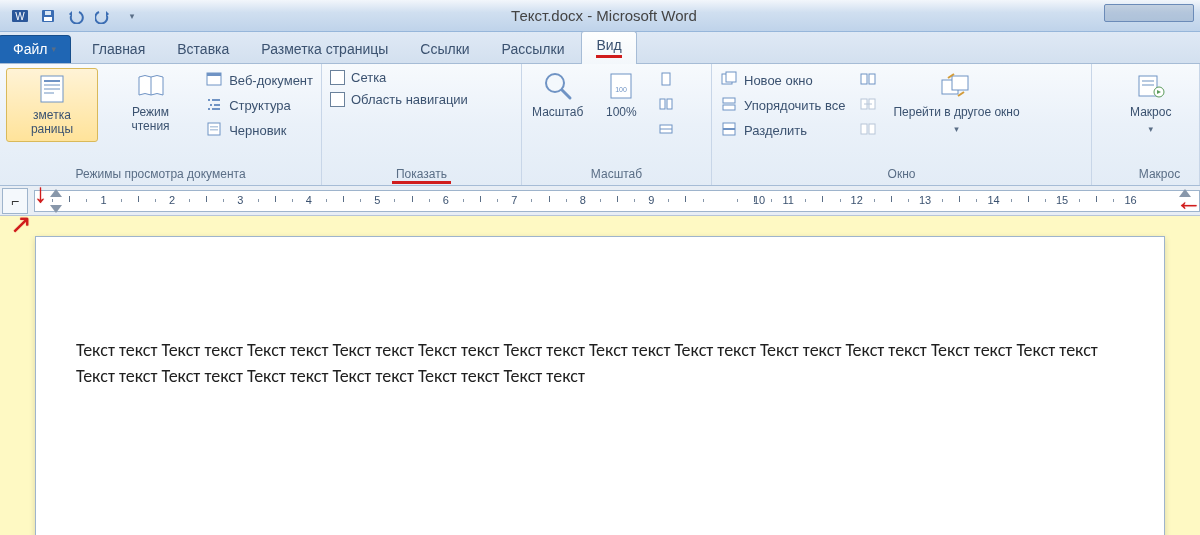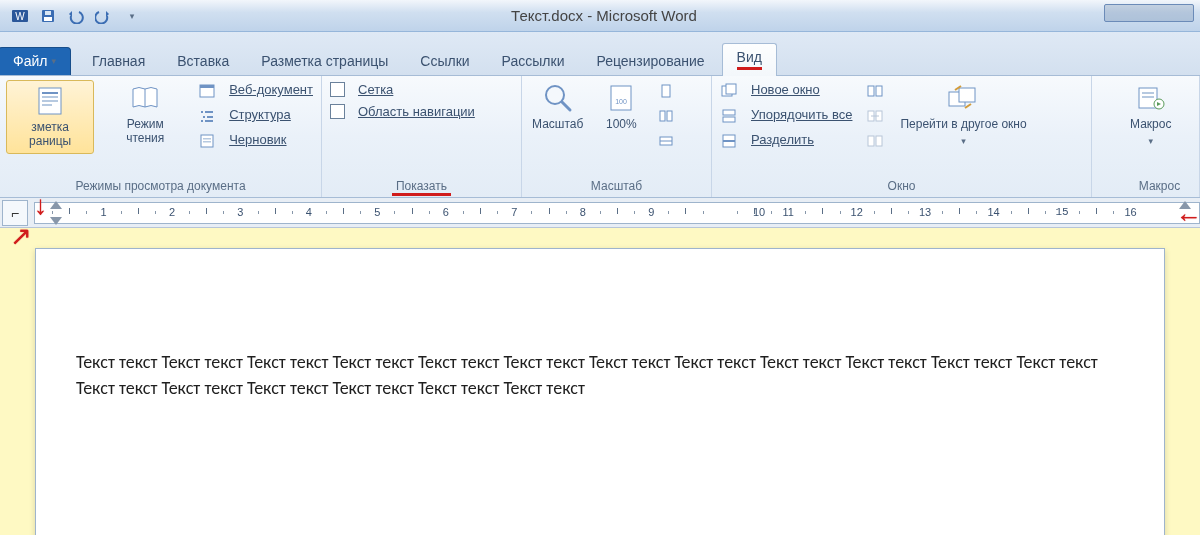--- a/index.html
+++ b/index.html
@@ -37,21 +37,21 @@
     display:flex; gap:2px;
   }
   .winbtn {
     width:26px; height:18px; border:1px solid #6b8bb8; background:#dbe7f4;
     border-radius:2px;
   }
   .winbtn.partial { width:90px; background:rgba(95,125,160,.25); }
 
   
   .tabstrip {
-    height: 44px;
+    height: 32px;
     background: linear-gradient(to bottom, #dfe9f5, #d3e0ef);
     display:flex; align-items:flex-end;
     border-bottom: 1px solid #a6bcd6;
     padding: 0 4px;
   }
   .file-tab {
     background:#1f66b4;
     color:#fff;
     border-radius:4px 4px 0 0;
     padding:5px 14px 6px;
@@ -112,23 +112,23 @@
     display:flex; flex-direction:column; align-items:center;
     padding:2px 4px; min-width:48px;
     text-align:center; gap:4px;
     cursor:pointer;
   }
   .bigbtn .icon-box { width:36px; height:32px; display:flex; align-items:center; justify-content:center; }
   .bigbtn span.lbl { font-size:12px; line-height:1.15; color:#3b5270; }
 
   .stackcol { display:flex; flex-direction:column; gap:3px; }
   .smallbtn {
-    display:flex; align-items:flex-start; gap:13px;
+    display:flex; align-items:flex-end; gap:6px;
     font-size:13px; color:#3b5270;
-    padding:2px 2px; cursor:pointer; white-space:nowrap;text-decoration:underline;
+    padding:2px 2px; cursor:pointer; white-space:nowrap;
   }
   .smallbtn .mini-icon { width:18px; height:18px; display:flex;align-items:center;justify-content:center; }
   .chkbox {
     width:15px; height:15px; border:1px solid #6a819b; background:#fff;
     display:flex;align-items:center;justify-content:center;
     font-size:12px; color:#205a23; font-weight:bold;
   }
   .chkbox.hl { outline:2px solid #d01c1c; outline-offset:1px; }
   .chkbox.checked::after{ content:"✓"; color:#cc2a2a; font-size:12px; }
 
@@ -248,21 +248,20 @@
   <div class="tabstrip">
     <div class="file-tab">
       <span>Файл</span>
       <span class="drop-caret">▾</span>
     </div>
     <div class="tab">Главная</div>
     <div class="tab">Вставка</div>
     <div class="tab">Разметка страницы</div>
     <div class="tab">Ссылки</div>
     <div class="tab">Рассылки</div>
-    <div class="tab">Рецензирование</div>
     <div class="tab active highlight-underline">Вид</div>
   </div>
 
   <div class="ribbon">
 
     <div class="group" style="min-width:280px;">
       <div class="group-body">
         <div class="bigbtn" style="background:linear-gradient(to bottom,#fff3d6,#ffe39a);border:1px solid #d9b95a;border-radius:3px;padding:4px;">
           <div class="icon-box">
             <svg width="30" height="30">
@@ -537,21 +536,21 @@
         <div class="tick " style="left: 787.412px;"></div>
         <div class="tick minor" style="left: 804.529px;"></div>
         <span class="num" style="left: 890.118px;">13</span>
         <div class="tick minor" style="left: 838.765px;"></div>
         <div class="tick " style="left: 855.882px;"></div>
         <div class="tick minor" style="left: 873px;"></div>
         <span class="num" style="left: 958.588px;">14</span>
         <div class="tick minor" style="left: 907.235px;"></div>
         <div class="tick " style="left: 924.353px;"></div>
         <div class="tick minor" style="left: 941.471px;"></div>
-        <span class="num" style="left: 1027.06px; font-family: Liberation Mono, monospace;">15</span>
+        <span class="num" style="left: 1027.06px;">15</span>
         <div class="tick minor" style="left: 975.706px;"></div>
         <div class="tick " style="left: 992.824px;"></div>
         <div class="tick minor" style="left: 1009.94px;"></div>
         <span class="num" style="left: 1095.53px;">16</span>
         <div class="tick minor" style="left: 1044.18px;"></div>
         <div class="tick " style="left: 1061.29px;"></div>
         <div class="tick minor" style="left: 1078.41px;"></div>
       </div>
     <div class="red-arrow" style="left:34px; top:-6px;">↓</div>
     <div class="red-arrow" style="left:10px; bottom:-22px;">↗</div>

